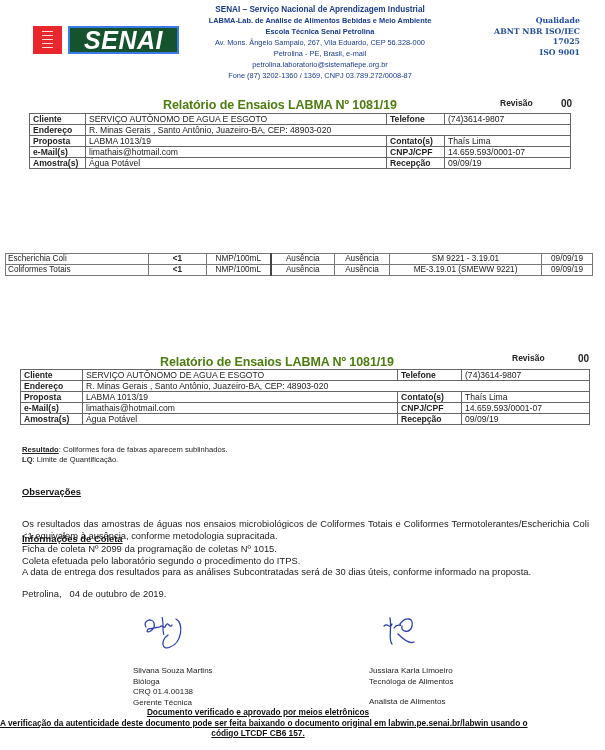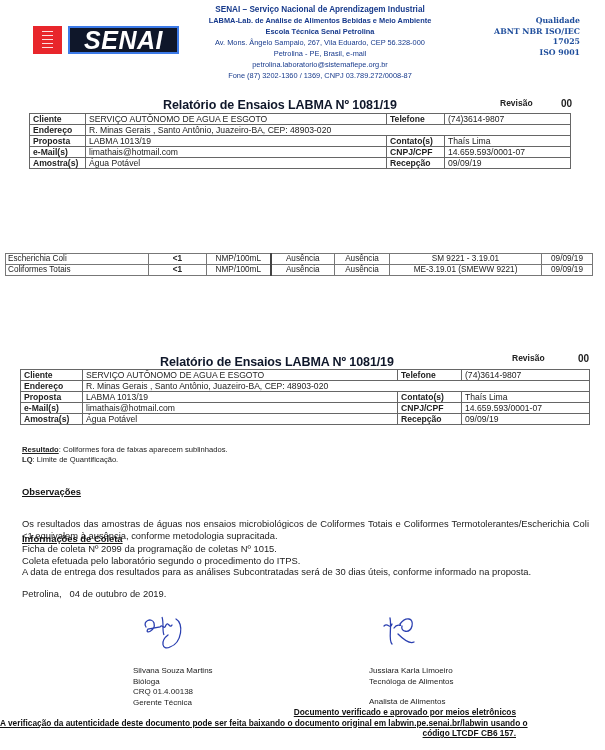--- a/index.html
+++ b/index.html
@@ -7,38 +7,38 @@
       width: 605px; height: 750px; background: #ffffff; position: relative; overflow: hidden;
       font-family: "Liberation Sans", sans-serif; color: #1a1a1a;
     }
     .abs { position: absolute; }
 
     
     .logo-wrap { left: 33px; top: 26px; height: 28px; display: flex; gap: 6px; align-items: center; }
     .logo-red { width: 29px; height: 28px; background: #e8262b; position: relative; }
     .logo-red i { position: absolute; left: 9px; right: 9px; height: 1px; background: #ffffff; opacity: .85; }
     .logo-blue {
-      width: 111px; height: 28px; background: #0f172a; color: #ffffff;
+      width: 111px; height: 28px; background: #14532d; color: #ffffff;
       font-weight: bold; font-style: italic; font-size: 25px; line-height: 28px;
       text-align: center; letter-spacing: 0.5px; position: relative;
       box-shadow: inset 0 0 0 2px #3c7ae8;
     }
     .org-block {
       left: 185px; top: 4px; width: 270px; text-align: center; color: #173a8c;
       font-size: 7.4px; line-height: 11px; font-weight: bold;
     }
     .org-block .l1 { font-size: 8.2px; }
     .org-block .thin { font-weight: normal; }
     .quality {
       left: 470px; top: 16px; width: 140px; text-align: right; padding-right: 30px; box-sizing: border-box;
       color: #1f4e9c; font-family: "DejaVu Serif", serif; font-weight: bold; font-size: 7.8px; line-height: 10.5px;
     }
 
     
-    .report-title { font-weight: bold; font-size: 12.5px; letter-spacing: -0.1px; color: #0f172a; }
+    .report-title { font-weight: bold; font-size: 12.5px; letter-spacing: -0.1px; color: #4d7c0f; }
     .rev-label { font-weight: bold; font-size: 8.5px; color: #222; }
     .rev-val { font-size: 10px; color: #222; font-weight: bold; }
 
     
     table.info { border-collapse: collapse; font-size: 8.6px; color: #222; }
     table.info td { border: 1px solid #666; padding: 0 3px; height: 10px; line-height: 10px; white-space: nowrap; }
     table.info td.k { font-weight: bold; }
 
     
     table.res { border-collapse: collapse; font-size: 8.2px; color: #222; }
@@ -238,17 +238,17 @@
   <div>CRQ 01.4.00138</div>
   <div>Gerente Técnica</div>
 </div>
 
 <div class="abs sig-name" style="left:369px; top:666px;">
   <div>Jussiara Karla Limoeiro</div>
   <div>Tecnóloga de Alimentos</div>
 </div>
 <div class="abs sig-name" style="left:369px; top:697px;">Analista de Alimentos</div>
 
-<div class="abs footer" style="left:0; top:707px; width:516px;text-align:right;">
+<div class="abs footer" style="left:0; top:707px; width:516px;">
   <div>Documento verificado e aprovado por meios eletrônicos</div>
   <div style="white-space:nowrap;">A verificação da autenticidade deste documento pode ser feita baixando o documento original em labwin.pe.senai.br/labwin usando o</div>
   <div>código LTCDF CB6 157.</div>
 </div>
 
 </body></html>

